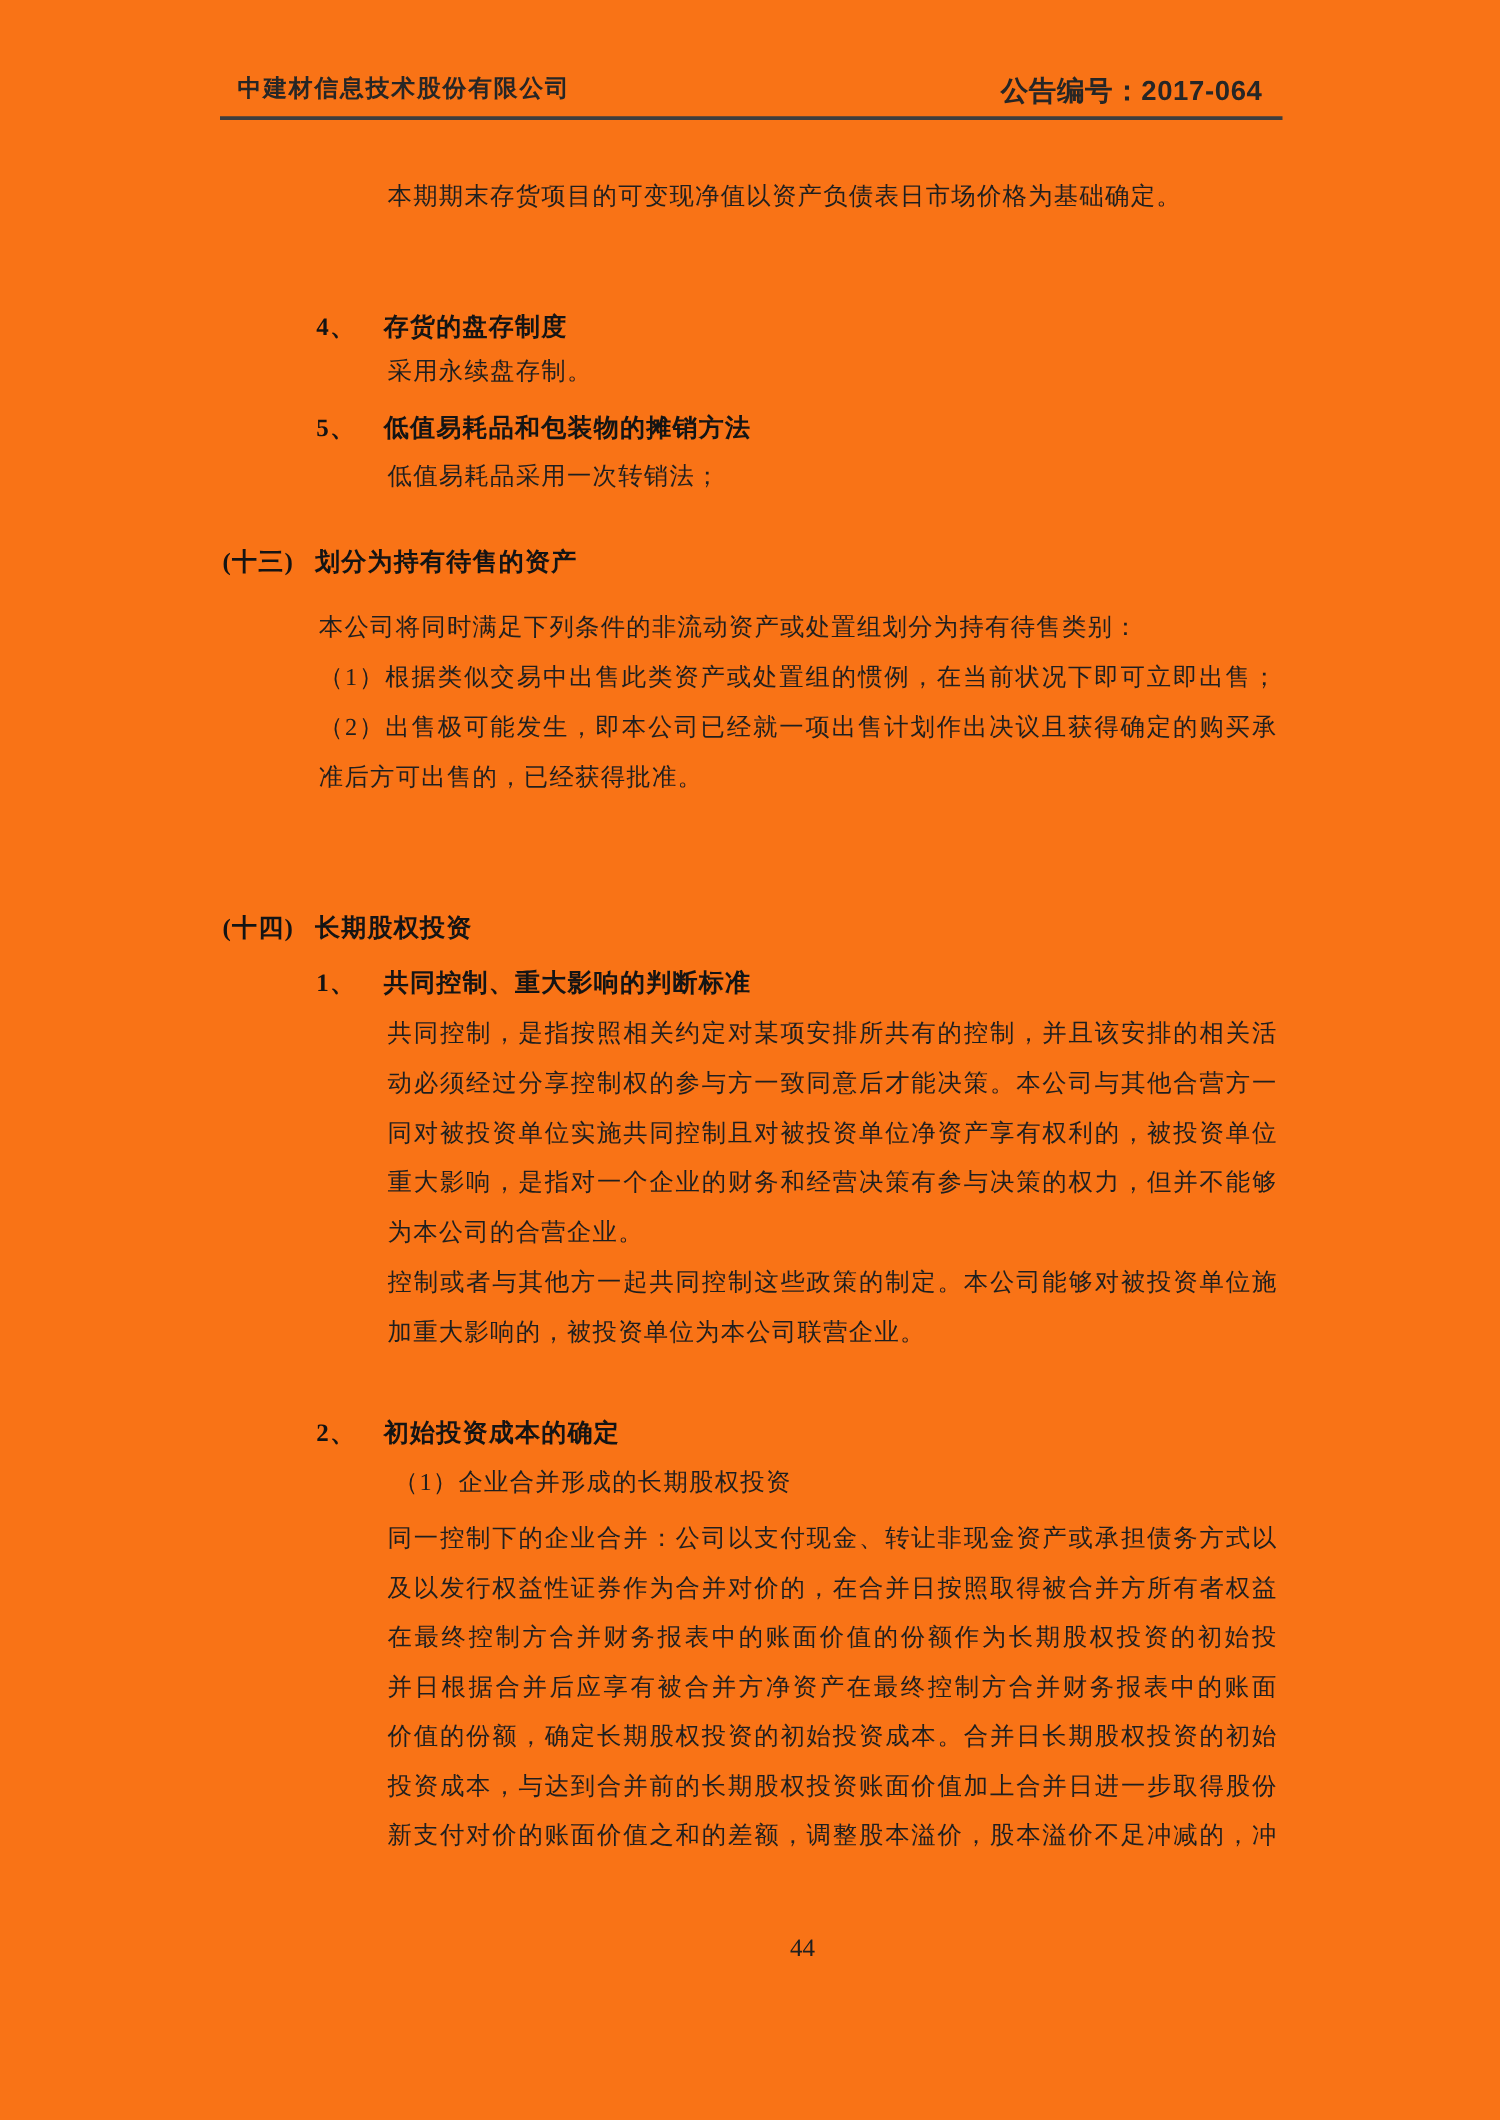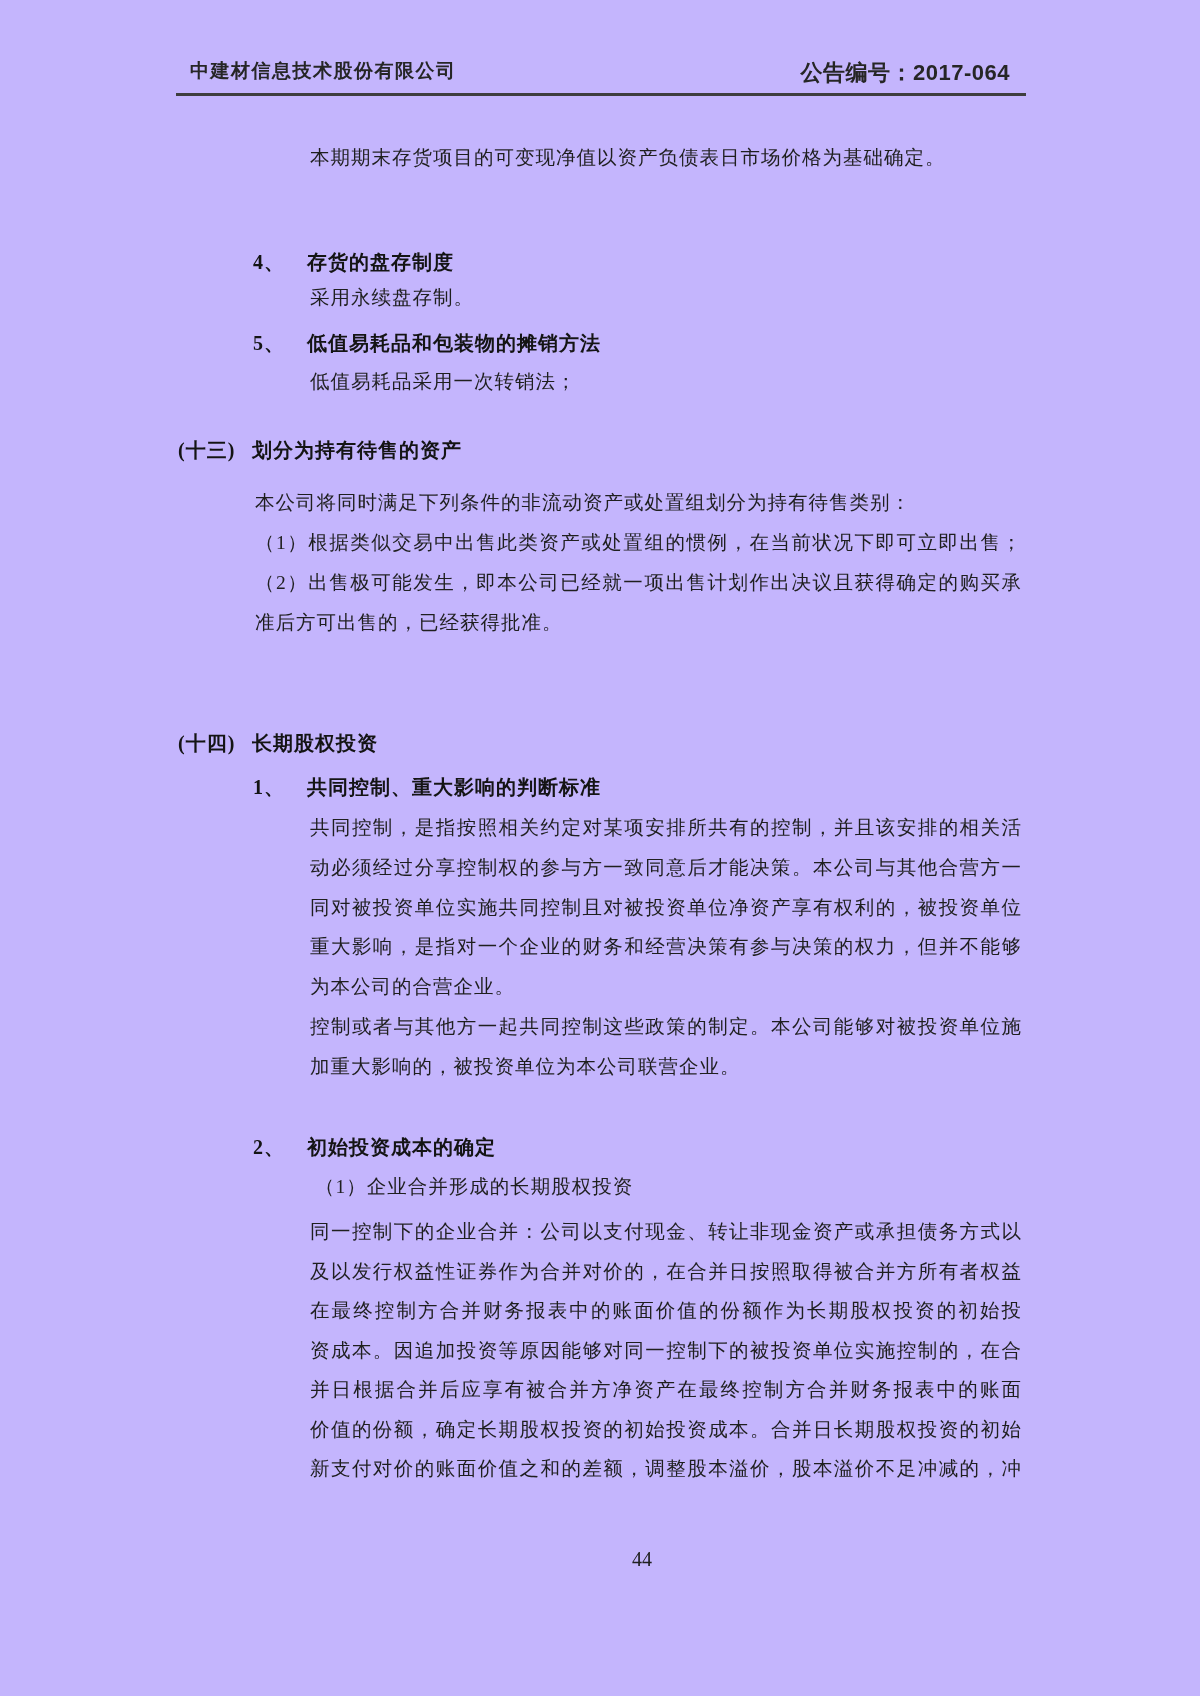--- a/index.html
+++ b/index.html
@@ -1,20 +1,20 @@
 <!DOCTYPE html>
 <html><head>
 <meta charset="utf-8">
 <style>
   html,body{margin:0;padding:0;background:#e8e8e8;}
   .page{
     position:relative;
     width:1200px;height:1696px;
     margin:0 auto;
-    background:#c4b5fd;
+    background:#f97316;
     font-family:"Liberation Serif", serif;
     color:#1f1f1f;
     overflow:hidden;
   }
   
   .hdr-company{
     position:absolute;left:190px;top:58px;
     font-family:"Liberation Sans", sans-serif;
     font-size:19px;font-weight:600;letter-spacing:1.5px;color:#262626;
   }
@@ -108,21 +108,21 @@
   </div>
 
   <div class="head" style="left:253px;top:1127px;">
     <span class="num w54">2、</span><span>初始投资成本的确定</span>
   </div>
   <div class="tline" style="left:315px;top:1167px;width:707px;">（1）企业合并形成的长期股权投资</div>
   <div class="para lh395" style="left:310px;top:1212px;width:712px;">
     <div class="line jl">同一控制下的企业合并：公司以支付现金、转让非现金资产或承担债务方式以</div>
     <div class="line jl">及以发行权益性证券作为合并对价的，在合并日按照取得被合并方所有者权益</div>
     <div class="line jl">在最终控制方合并财务报表中的账面价值的份额作为长期股权投资的初始投</div>
-    <div class="line jl">资成本。因追加投资等原因能够对同一控制下的被投资单位实施控制的，在合</div>
     <div class="line jl">并日根据合并后应享有被合并方净资产在最终控制方合并财务报表中的账面</div>
     <div class="line jl">价值的份额，确定长期股权投资的初始投资成本。合并日长期股权投资的初始</div>
+    <div class="line jl">投资成本，与达到合并前的长期股权投资账面价值加上合并日进一步取得股份</div>
     <div class="line jl">新支付对价的账面价值之和的差额，调整股本溢价，股本溢价不足冲减的，冲</div>
   </div>
 
   <div class="foot-page">44</div>
 
 </div>
 
 </body></html>

